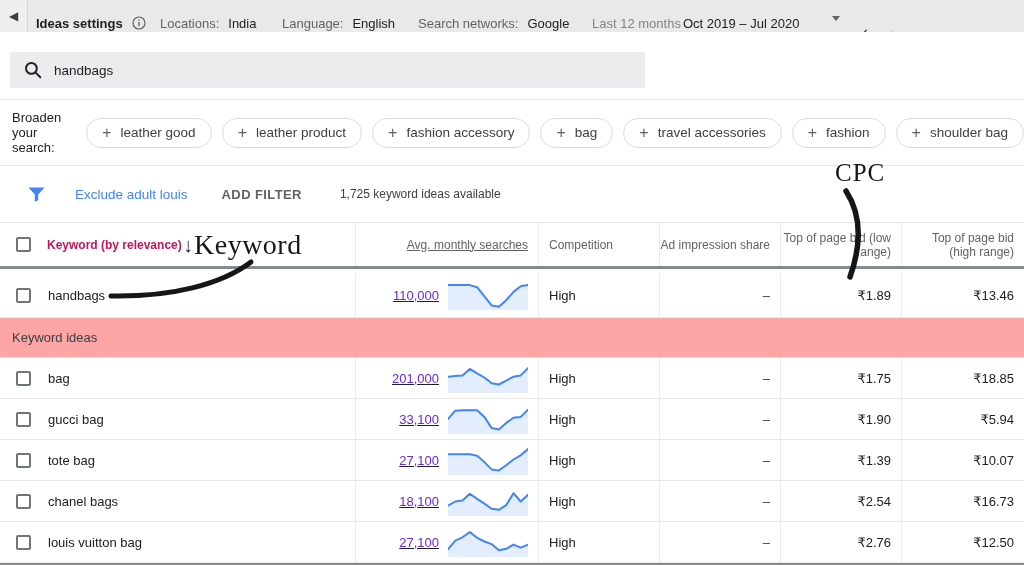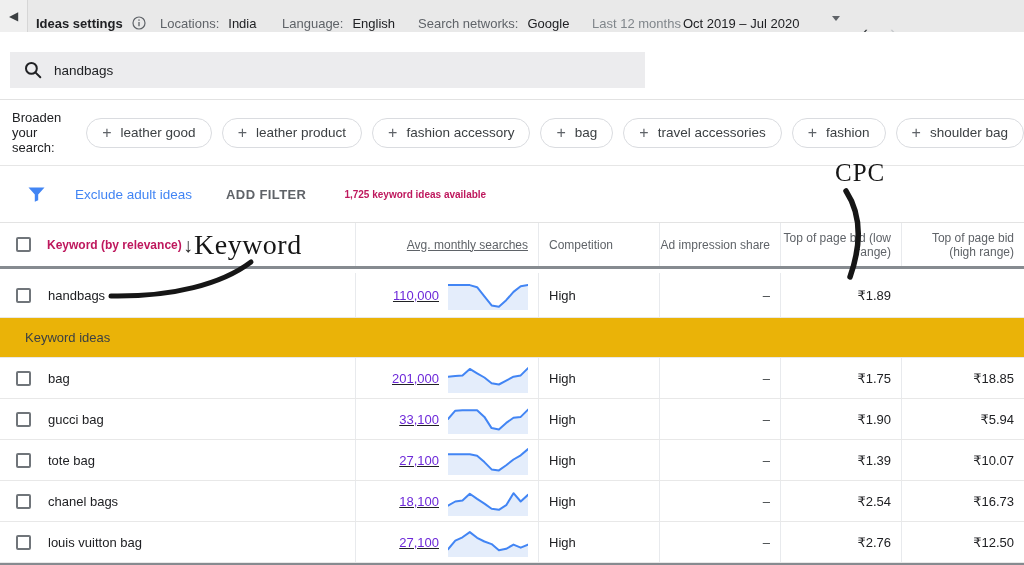--- a/index.html
+++ b/index.html
@@ -36,43 +36,43 @@
   .chip { display:inline-flex; align-items:center; gap:9px; height:30px; padding:0 15px;
     border:1px solid #dadce0; border-radius:16px; background:#fff; cursor:pointer; white-space:nowrap; }
   .chip .plus { color:#5f6368; font-size:16px; line-height:1; }
   .chip .chip-label { color:#3c4043; font-size:13.5px; }
   
   .filter-row { position:absolute; top:166px; left:0; right:0; height:56px; display:flex; align-items:center;
     padding-left:28px; background:#fff; }
   .funnel { margin-right:30px; display:flex; }
   .exclude-link { color:#4285f4; font-size:13.5px; margin-right:34px; cursor:pointer; }
   .add-filter { color:#5f6368; font-weight:bold; font-size:13px; letter-spacing:.4px; margin-right:38px; cursor:pointer; }
-  .ideas-count { color:#be185d; font-size:10px;font-weight:bold; }
+  .ideas-count { color:#404040; font-size:12px; }
   
   .ktable { position:absolute; top:222px; left:0; right:0; bottom:0; background:#fff; }
   .thead { display:flex; height:47px; border-top:1px solid #e3e3e3; border-bottom:3px solid #868b90; }
   .tbody-gap { height:4px; }
   .trow { display:flex; height:41px; border-bottom:1px solid #e8e8e8; background:#fff; }
   .trow.first { height:45px; }
   .cell { display:flex; align-items:center; overflow:hidden; }
   .hcell { display:flex; align-items:center; font-size:12px; color:#5f6368; line-height:14px; }
   .c1 { width:355px; padding-left:16px; }
   .c2 { width:183px; justify-content:flex-end; padding-right:10px; text-align:right;text-decoration:underline; }
   .c3 { width:121px; padding-left:10px; }
   .c4 { width:121px; justify-content:flex-end; padding-right:10px; text-align:right; }
   .c5 { width:121px; justify-content:flex-end; padding-right:10px; text-align:right; }
   .c6 { width:123px; justify-content:flex-end; padding-right:10px; text-align:right; }
   .bl { border-left:1px solid #e8eaed; }
   .kw-header-label { font-weight:bold; color:#be185d; margin-left:16px; }
   .checkbox { width:15px; height:15px; border:2px solid #70757a; border-radius:2px; background:#fff; flex:0 0 auto; cursor:pointer; }
   .kw-text { margin-left:17px; color:#202124; cursor:pointer; }
   .avg-num { color:#6d28d9; }
   .spark { width:80px; height:30px; margin-left:9px; flex:0 0 auto; }
-  .section-row { height:40px; border-bottom:1px solid #e8e8e8; background:#eab308; display:flex; align-items:center;
-    padding-left:25px; color:#3c4043; }
+  .section-row { height:40px; border-bottom:1px solid #e8e8e8; background:#fca5a5; display:flex; align-items:center;
+    padding-left:12px; color:#3c4043; }
   .table-bottom { height:2px; background:#868b90; }
   .dash { color:#3c4043; }
   
   .anno { position:absolute; color:#161616; z-index:30; pointer-events:none; white-space:nowrap;font-family:Liberation Serif, serif; }
   .anno-keyword { left:183px; top:229px; display:flex; align-items:center; }
   .anno-keyword .sort-arrow { font-size:20px; color:#2d2d2d; margin-right:1px; }
   .anno-keyword .anno-big { font-size:28px; letter-spacing:.5px; }
   .anno-cpc { left:835px; top:159px; font-size:25px; letter-spacing:1px; }
   .overlay-svg { position:absolute; left:0; top:0; z-index:29; pointer-events:none; }
 </style>
@@ -163,21 +163,21 @@
       </span>
     </span>
 </div>
 
 <div class="filter-row">
   <span class="funnel">
     <svg width="17" height="15" viewBox="0 0 17 15">
       <path d="M0.5 0.5 H16.5 L10.2 7.6 V13.2 L6.8 14.8 V7.6 Z" fill="#4285f4"></path>
     </svg>
   </span>
-  <span class="exclude-link">Exclude adult ideas</span>
+  <span class="exclude-link">Exclude adult louis</span>
   <span class="add-filter">ADD FILTER</span>
   <span class="ideas-count">1,725 keyword ideas available</span>
 </div>
 
 <div class="ktable">
   <div class="thead">
     <div class="hcell c1">
       <span class="checkbox"></span>
       <span class="kw-header-label">Keyword (by relevance)</span>
     </div>
@@ -197,20 +197,21 @@
     <div class="cell c2 bl">
       <span class="avg-num">110,000</span>
       <span class="spark"><svg width="80" height="30" viewBox="0 0 80 30">
               <polygon points="0.0,5.1 7.3,5.1 14.5,5.1 21.8,5.1 29.1,7.2 36.4,16.3 43.6,25.4 50.9,26.7 58.2,20.2 65.5,11.9 72.7,6.2 80.0,5.1 80,30 0,30" fill="#e4edfb"></polygon>
               <polyline points="0.0,5.1 7.3,5.1 14.5,5.1 21.8,5.1 29.1,7.2 36.4,16.3 43.6,25.4 50.9,26.7 58.2,20.2 65.5,11.9 72.7,6.2 80.0,5.1" fill="none" stroke="#4285f4" stroke-width="2" stroke-linejoin="round" stroke-linecap="round"></polyline>
             </svg></span>
     </div>
     <div class="cell c3 bl">High</div>
     <div class="cell c4 bl dash">–</div>
     <div class="cell c5 bl">₹1.89</div>
+    <div class="cell c6 bl">₹13.46</div>
   </div>
     </div>
   <div class="section-row">
     <span>Keyword ideas</span>
   </div>
   <div id="idea-rows-mount">
       <div class="trow">
     <div class="cell c1">
       <span class="checkbox"></span>
       <span class="kw-text">bag</span>

